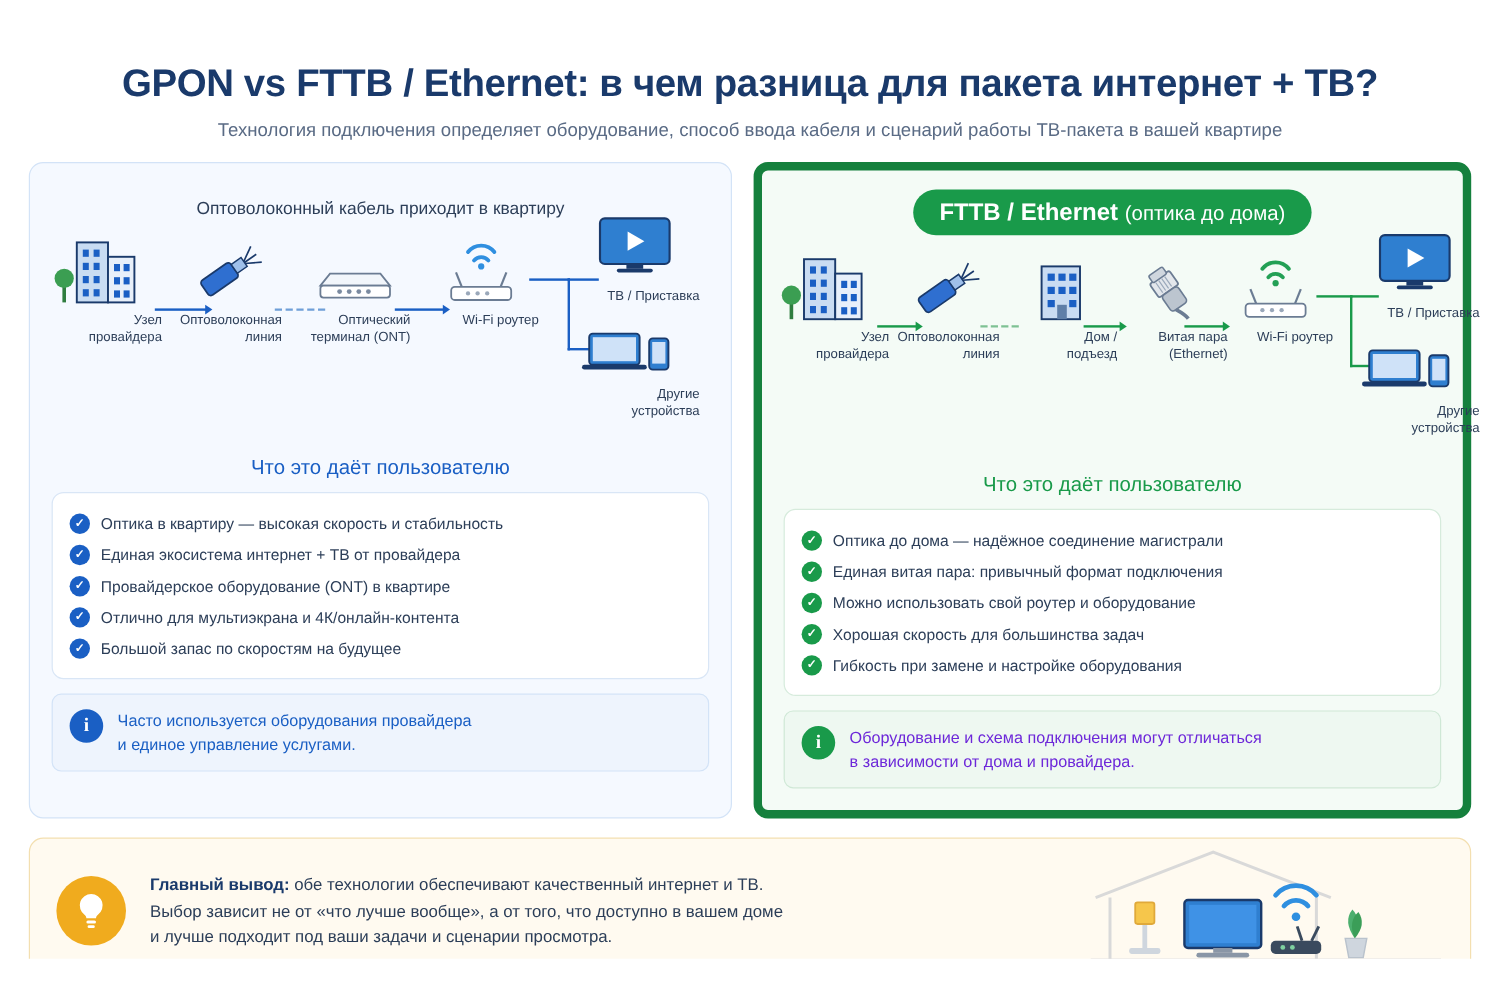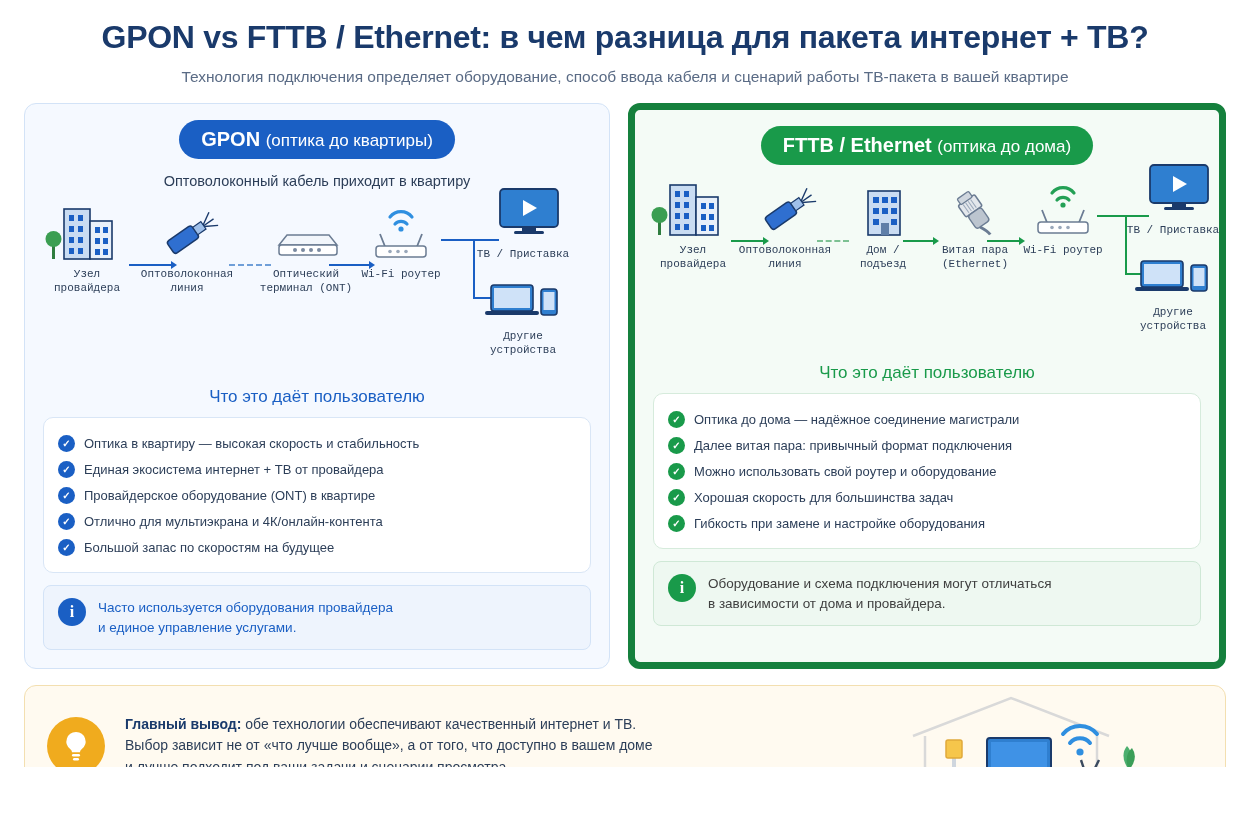--- a/index.html
+++ b/index.html
@@ -7,20 +7,21 @@
     margin: 0; padding: 0;
     width: 1250px; height: 833px;
     background: #ffffff;
     font-family: "Liberation Sans", sans-serif;
   }
   .page {
     position: relative;
     width: 1250px; height: 767px;
     background: #ffffff;
     overflow: hidden;
+    margin-top: 32px;
   }
 
   
   .header { padding: 14px 28px 0 28px; text-align: center; }
   .main-title {
     font-size: 32px;
     font-weight: bold;
     color: #1a3a6b;
     letter-spacing: -0.3px;
     margin: 6px 0 0 0;
@@ -77,23 +78,22 @@
   }
 
   
   .diagram {
     position: relative;
     height: 180px;
     margin-top: 12px;
   }
   .node {
     position: absolute;
-    text-align: center;
+    text-align: right;
     width: 96px;
-    font-family: Liberation Mono, monospace;
   }
   .node .caption {
     font-size: 11px;
     color: #2c3e58;
     line-height: 1.25;
     margin-top: 5px;
     white-space: pre-line;
   }
   .node .art { height: 62px; display: flex; align-items: flex-end; justify-content: center; }
 
@@ -171,21 +171,21 @@
     flex: none;
     width: 28px; height: 28px; border-radius: 50%;
     color: #fff; font-size: 16px; font-weight: bold;
     display: flex; align-items: center; justify-content: center;
     font-family: "Liberation Serif", serif;
   }
   .note .circle.blue { background: #1a5fc4; }
   .note .circle.green { background: #199a4a; }
   .note .txt { font-size: 13.5px; line-height: 1.45; white-space: pre-line; }
   .note.gpon .txt { color: #1a5fc4; }
-  .note.fttb .txt { color: #404040; }
+  .note.fttb .txt { color: #6d28d9; }
 
   
   .footer {
     margin: 16px 24px 0 24px;
     background: #fffaf0;
     border: 1px solid #f3dfb0;
     border-radius: 12px;
     height: 122px;
     display: flex;
     align-items: center;
@@ -220,24 +220,20 @@
 
   <div class="header">
     <h1 class="main-title">GPON vs FTTB / Ethernet: в чем разница для пакета интернет + ТВ?</h1>
     <p class="subtitle">Технология подключения определяет оборудование, способ ввода кабеля и сценарий работы ТВ-пакета в вашей квартире</p>
   </div>
 
   <div class="columns">
 
     <div class="panel gpon">
 
-      <div class="panel-badge badge-blue">
-        <span>GPON</span>
-        <span class="light">(оптика до квартиры)</span>
-      </div>
 
       <div class="panel-sub">Оптоволоконный кабель приходит в квартиру</div>
 
       <div class="diagram">
 
         <div class="conn blue" style="left:86px; top:63px; width:44px;"></div>
         <div class="arrow blue" style="left:128px; top:60px;"></div>
         <div class="conn dash-blue" style="left:186px; top:63px; width:42px;"></div>
         <div class="conn blue" style="left:286px; top:63px; width:42px;"></div>
         <div class="arrow blue" style="left:326px; top:60px;"></div>
@@ -284,21 +280,21 @@
                 <line x1="56" y1="35" x2="68" y2="28" stroke="#1a3a6b" stroke-width="1.4"></line>
                 <line x1="56" y1="36" x2="68" y2="36" stroke="#1a3a6b" stroke-width="1.4"></line>
                 <line x1="56" y1="37" x2="68" y2="44" stroke="#1a3a6b" stroke-width="1.4"></line>
               </g>
             </svg>
           </div>
           <div class="caption">Оптоволоконная
 линия</div>
         </div>
 
-        <div class="node" style="left:215px; top:0;">
+        <div class="node" style="left:203px; top:0;">
           <div class="art">
             <svg width="86" height="62" viewBox="0 0 86 62">
               <path d="M16 44 L24 34 L66 34 L74 44 Z" fill="#f2f6fb" stroke="#6b7c93" stroke-width="1.5"></path>
               <rect x="16" y="44" width="58" height="10" rx="2.5" fill="#ffffff" stroke="#6b7c93" stroke-width="1.5"></rect>
               <circle cx="32" cy="49" r="2" fill="#7a8aa0"></circle>
               <circle cx="40" cy="49" r="2" fill="#7a8aa0"></circle>
               <circle cx="48" cy="49" r="2" fill="#7a8aa0"></circle>
               <circle cx="56" cy="49" r="2" fill="#7a8aa0"></circle>
             </svg>
           </div>
@@ -541,21 +537,21 @@
 
       <div class="benefits-title green">Что это даёт пользователю</div>
 
       <div class="benefits-box fttb">
         <div class="b-item">
           <span class="tick green">✓</span>
           <span class="txt">Оптика до дома — надёжное соединение магистрали</span>
         </div>
         <div class="b-item">
           <span class="tick green">✓</span>
-          <span class="txt">Далее витая пара: привычный формат подключения</span>
+          <span class="txt">Единая витая пара: привычный формат подключения</span>
         </div>
         <div class="b-item">
           <span class="tick green">✓</span>
           <span class="txt">Можно использовать свой роутер и оборудование</span>
         </div>
         <div class="b-item">
           <span class="tick green">✓</span>
           <span class="txt">Хорошая скорость для большинства задач</span>
         </div>
         <div class="b-item">

